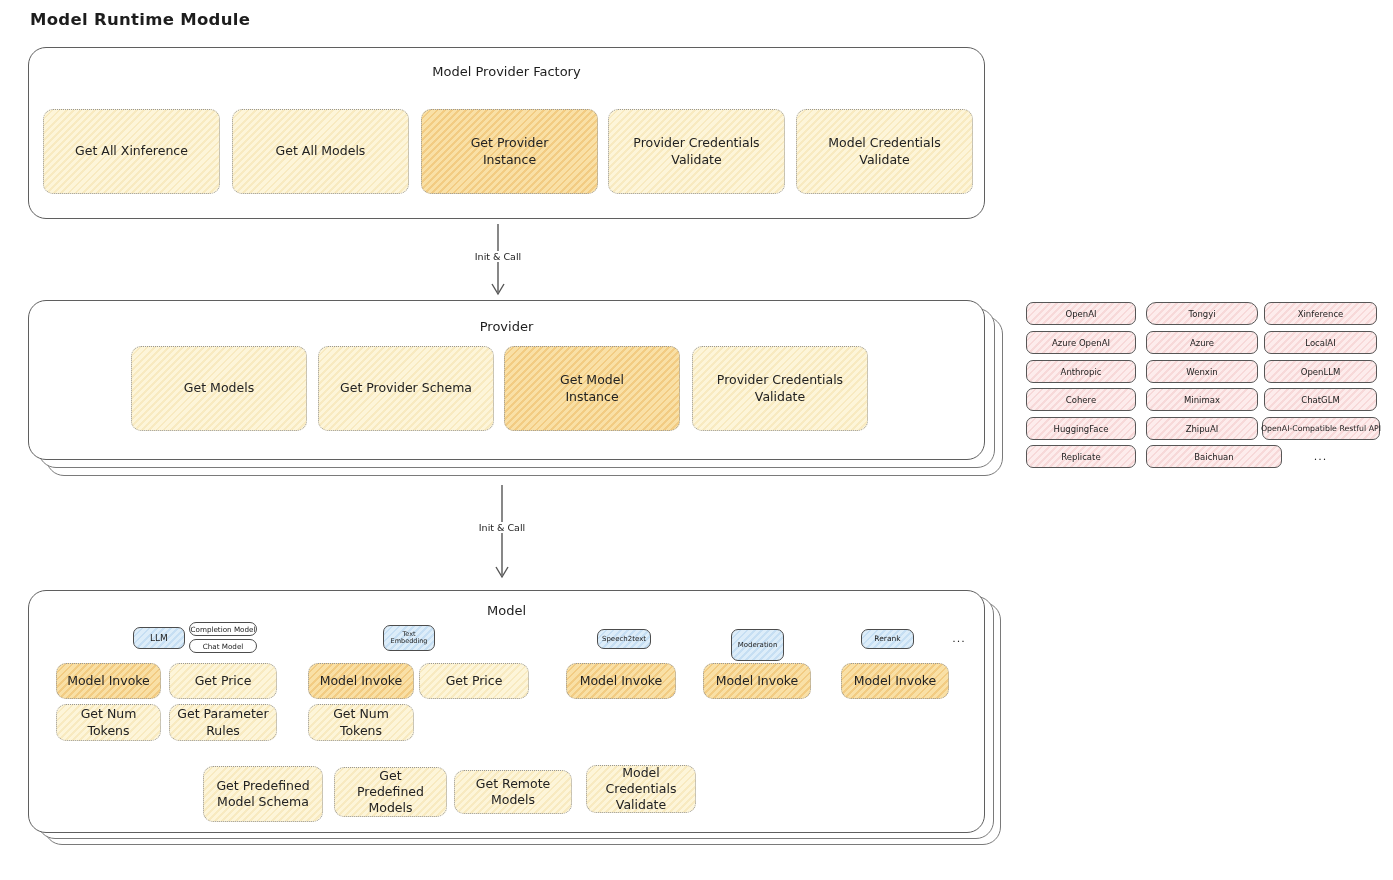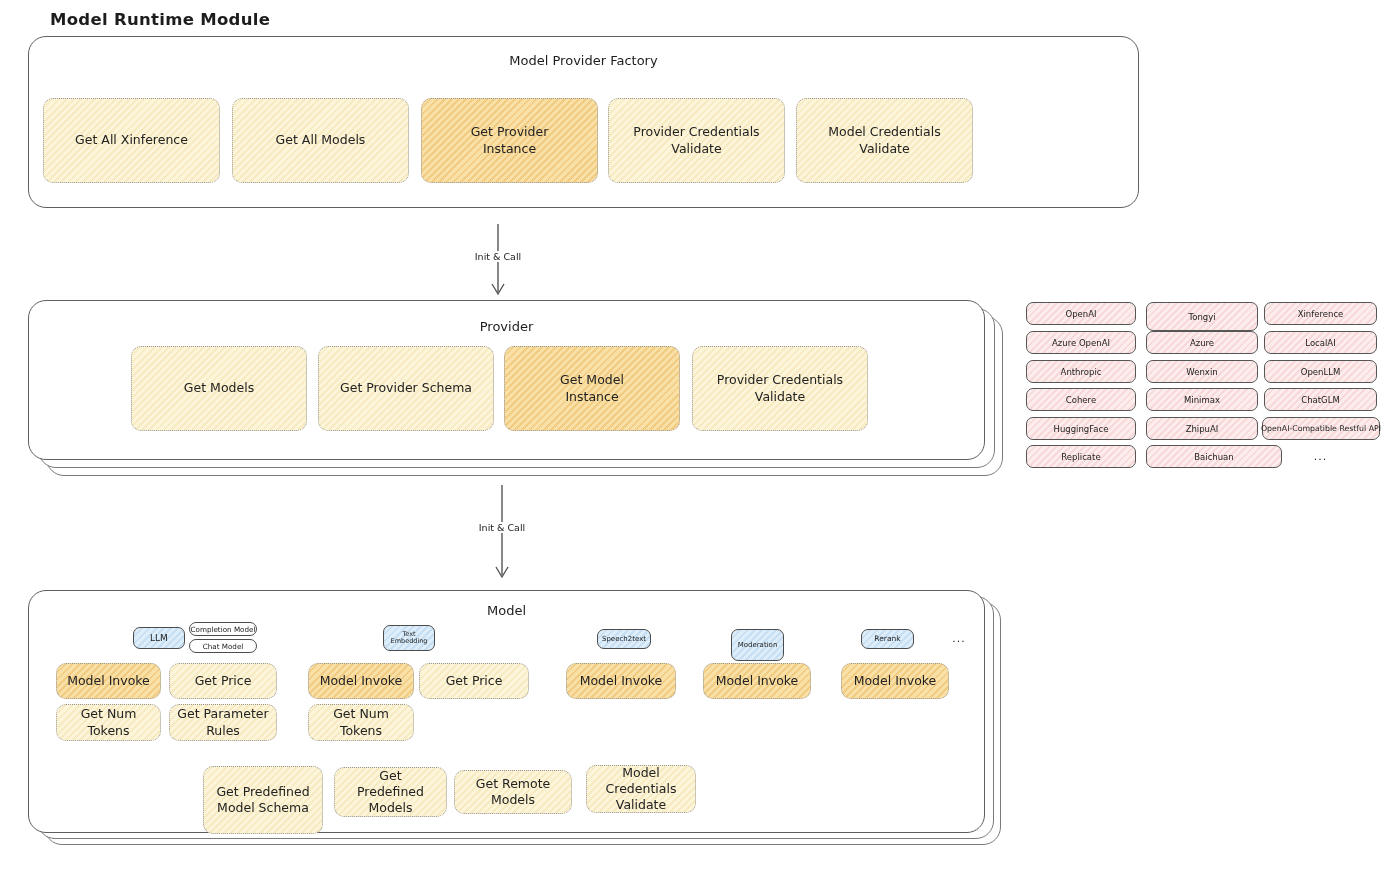--- a/index.html
+++ b/index.html
@@ -2,21 +2,21 @@
 <html><head>
 <meta charset="utf-8">
 <style>
   * { margin:0; padding:0; box-sizing:border-box; }
   html,body { background:#fff; }
   body {
     font-family:"DejaVu Sans","Liberation Sans",sans-serif;
     color:#1d1d1d;
     width:1393px; height:880px; position:relative; overflow:hidden;
   }
-  .abs { position:absolute;margin-left:20px; }
+  .abs { position:absolute; }
   .page-title { left:30px; top:10px; font-size:16.5px; font-weight:600; letter-spacing:.3px; }
 
   
   .card {
     position:absolute; background:#fff;
     border:1.6px solid #5f5f5f; border-radius:18px;
   }
   .card.back { border-color:#7a7a7a; }
   .card-title {
     position:absolute; left:0; width:100%; text-align:center;
@@ -69,21 +69,21 @@
     position:absolute; font-size:9.5px; background:#fff; padding:0 3px;
     color:#222; white-space:nowrap; transform:translateX(-50%);
   }
   svg.arrow { position:absolute; overflow:visible; }
 </style>
 </head>
 <body>
 
 <div class="abs page-title">Model Runtime Module</div>
 
-<div class="card" style="left:28px;top:36px;width:1111px;height:172px;">
+<div class="card" style="left:28px;top:47px;width:957px;height:172px;">
   <div class="card-title" style="top:16px;">Model Provider Factory</div>
   <div class="fn" style="left:14px;top:61px;width:177px;height:85px;">Get All Xinference</div>
   <div class="fn" style="left:203px;top:61px;width:177px;height:85px;">Get All Models</div>
   <div class="fn hl narrow" style="left:392px;top:61px;width:177px;height:85px;">Get Provider Instance</div>
   <div class="fn" style="left:579px;top:61px;width:177px;height:85px;">Provider Credentials Validate</div>
   <div class="fn" style="left:767px;top:61px;width:177px;height:85px;">Model Credentials Validate</div>
 </div>
 
 <svg class="arrow" style="left:489px;top:224px;" width="18" height="72" viewBox="0 0 18 72">
   <line x1="9" y1="0" x2="9" y2="68" stroke="#555" stroke-width="1.4"></line>
@@ -101,21 +101,21 @@
   <div class="fn" style="left:663px;top:45px;width:176px;height:85px;">Provider Credentials Validate</div>
 </div>
 
 <div class="pill" style="left:1026px;top:302px;width:110px;height:23px;">OpenAI</div>
 <div class="pill" style="left:1026px;top:331px;width:110px;height:23px;">Azure OpenAI</div>
 <div class="pill" style="left:1026px;top:360px;width:110px;height:23px;">Anthropic</div>
 <div class="pill" style="left:1026px;top:388px;width:110px;height:23px;">Cohere</div>
 <div class="pill" style="left:1026px;top:417px;width:110px;height:23px;">HuggingFace</div>
 <div class="pill" style="left:1026px;top:445px;width:110px;height:23px;">Replicate</div>
 
-<div class="pill" style="left:1146px;top:302px;width:112px;height:29px;">Tongyi</div>
+<div class="pill" style="left:1146px;top:302px;width:112px;height:23px;border-radius:10px;">Tongyi</div>
 <div class="pill" style="left:1146px;top:331px;width:112px;height:23px;">Azure</div>
 <div class="pill" style="left:1146px;top:360px;width:112px;height:23px;">Wenxin</div>
 <div class="pill" style="left:1146px;top:388px;width:112px;height:23px;">Minimax</div>
 <div class="pill" style="left:1146px;top:417px;width:112px;height:23px;">ZhipuAI</div>
 <div class="pill" style="left:1146px;top:445px;width:136px;height:23px;">Baichuan</div>
 
 <div class="pill" style="left:1264px;top:302px;width:113px;height:23px;">Xinference</div>
 <div class="pill" style="left:1264px;top:331px;width:113px;height:23px;">LocalAI</div>
 <div class="pill" style="left:1264px;top:360px;width:113px;height:23px;text-align:right;">OpenLLM</div>
 <div class="pill" style="left:1264px;top:388px;width:113px;height:23px;">ChatGLM</div>
@@ -147,17 +147,17 @@
   <div class="fn hl" style="left:279px;top:72px;width:106px;height:36px;">Model Invoke</div>
   <div class="fn" style="left:390px;top:72px;width:110px;height:36px;">Get Price</div>
   <div class="fn hl" style="left:537px;top:72px;width:110px;height:36px;">Model Invoke</div>
   <div class="fn hl" style="left:674px;top:72px;width:108px;height:36px;">Model Invoke</div>
   <div class="fn hl" style="left:812px;top:72px;width:108px;height:36px;">Model Invoke</div>
 
   <div class="fn" style="left:27px;top:113px;width:105px;height:37px;padding:2px;">Get Num Tokens</div>
   <div class="fn" style="left:140px;top:113px;width:108px;height:37px;padding:2px;">Get Parameter Rules</div>
   <div class="fn" style="left:279px;top:113px;width:106px;height:37px;padding:2px;">Get Num Tokens</div>
 
-  <div class="fn" style="left:174px;top:175px;width:120px;height:68px;padding:2px 6px;">Get Predefined Model Schema</div>
+  <div class="fn" style="left:174px;top:175px;width:120px;height:56px;padding:2px 6px;">Get Predefined Model Schema</div>
   <div class="fn" style="left:305px;top:176px;width:113px;height:50px;padding:2px 10px;">Get Predefined Models</div>
   <div class="fn" style="left:425px;top:179px;width:118px;height:44px;">Get Remote Models</div>
   <div class="fn" style="left:557px;top:174px;width:110px;height:48px;padding:2px 6px;">Model Credentials Validate</div>
 </div>
 
 </body></html>

